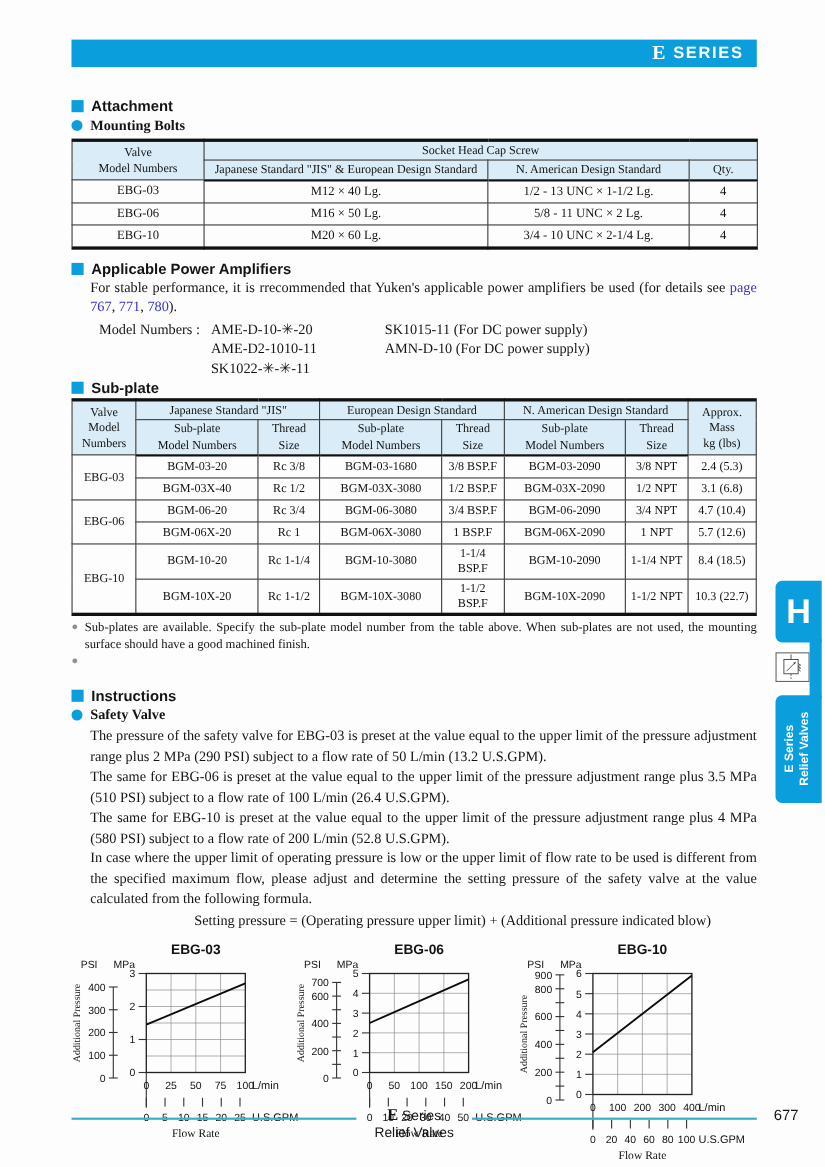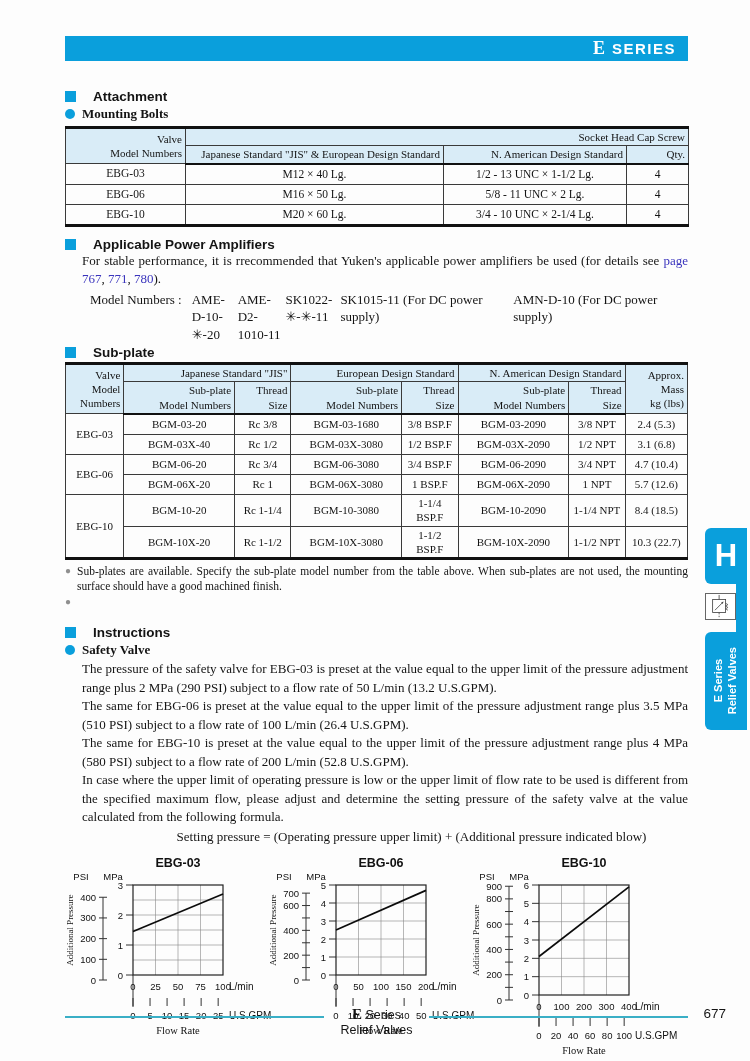--- a/index.html
+++ b/index.html
@@ -8,38 +8,38 @@
   html,body{margin:0;padding:0;background:#fff;}
   #page{position:relative;width:750px;height:1061px;background:#fdfdfd;overflow:hidden;
         font-family:"Liberation Serif",serif;color:var(--ink);}
   #content{position:relative;margin:0 62px 0 65px;}
   
   #hbar{margin-top:36px;height:25px;background:var(--accent);display:flex;align-items:center;
         justify-content:flex-end;padding-right:12px;gap:7px;}
   .hE{font:bold 18px "Liberation Serif",serif;color:#fff;}
   .hT{font:bold 15px "Liberation Sans",sans-serif;color:#fff;letter-spacing:1.5px;}
   
-  .sqh{display:flex;align-items:center;gap:17px;font:bold 13.5px "Liberation Sans",sans-serif;}
+  .sqh{display:flex;align-items:center;gap:7px;font:bold 13.5px "Liberation Sans",sans-serif;}
   .sqh .sq{width:11px;height:11px;background:var(--accent);flex:0 0 auto;}
   .doth{display:flex;align-items:center;gap:7px;font:bold 13px "Liberation Serif",serif;}
   .doth .dot{width:10px;height:10px;border-radius:50%;background:var(--accent);flex:0 0 auto;}
   
   .dtable{border-collapse:collapse;width:100%;table-layout:fixed;
           font:11.5px/1.3 "Liberation Serif",serif;
           border-top:3px solid #111;border-bottom:3px solid #111;}
   .dtable th,.dtable td{border:1px solid #3a3a3a;text-align:center;padding:1px 3px;vertical-align:middle;}
-  .dtable thead th{background:var(--thbg);font-weight:normal;font-size:11px;text-align:right;}
+  .dtable thead th{background:var(--thbg);font-weight:normal;font-size:11px;}
   .dtable thead tr:last-child th{border-bottom:2.5px solid #111;}
   .pre{white-space:pre-line;}
   .dtable td{height:17px;}
   
   .para{margin:0 0 0 17px;text-align:justify;font:13px/18.5px "Liberation Serif",serif;}
   .plink{color:var(--link);text-decoration:none;cursor:pointer;}
   .models{display:flex;align-items:flex-start;margin:2px 0 2px 25px;font:13px/17.5px "Liberation Serif",serif;}
-  .mcol{display:flex;flex-direction:row;}
+  .mcol{display:flex;flex-direction:column;}
   .note{display:flex;gap:6px;font:11.5px/14.5px "Liberation Serif",serif;margin-top:2px;}
   .note .gdot{color:#8f8f8f;font-size:10px;line-height:14px;flex:0 0 auto;}
   .note .ntext{text-align:justify;}
   .formula{margin:1px 0 0 70px;font:13px/18px "Liberation Serif",serif;text-align:center;}
   
   #charts{position:relative;height:206px;margin-top:9px;}
   .chart{position:absolute;top:0;}
   .ctt{font:600 12.5px "Liberation Sans",sans-serif;fill:#111;}
   .ctk{font:9.5px "Liberation Sans",sans-serif;fill:#111;}
   .ctu{font:10px "Liberation Sans",sans-serif;fill:#111;}

